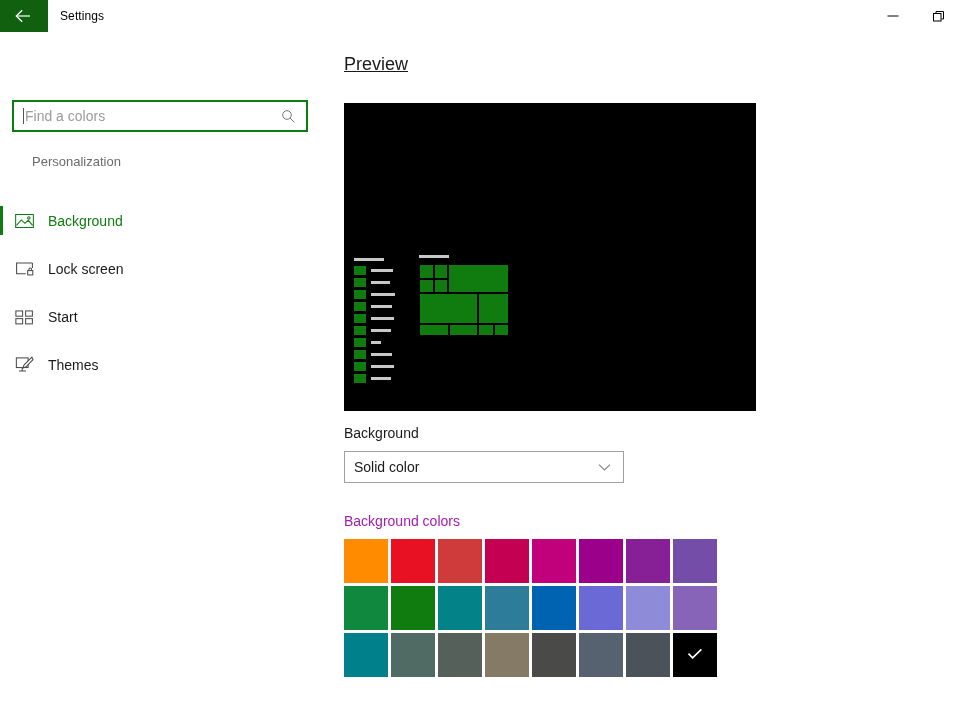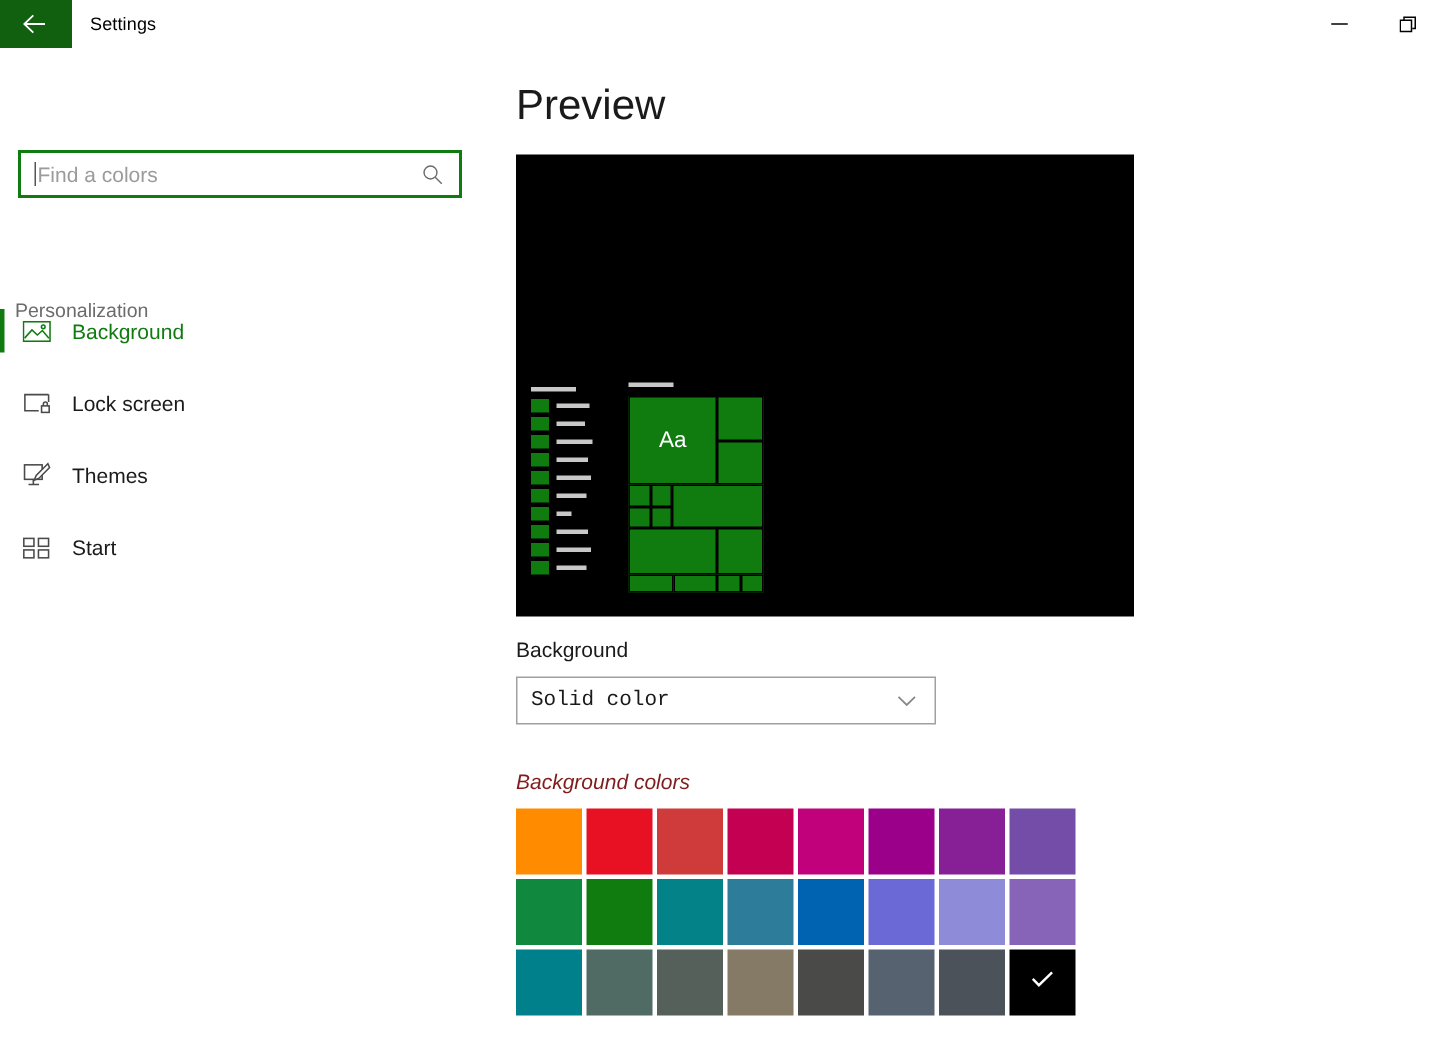--- a/index.html
+++ b/index.html
@@ -79,22 +79,22 @@
   }
   .search-placeholder {
     flex: 1;
     font-size: 14px; color: #9b9b9b;
     margin-left: 1px;
     white-space: nowrap; overflow: hidden;
   }
   .search-icon { margin-right: 10px; display: flex; align-items: center; }
 
   .section-label {
-    position: absolute; left: 10px; top: 122px;
-    font-size: 13px; color: #6b6b6b; margin-top: 45px;
+    position: absolute; left: 32px; top: 122px;
+    font-size: 13px; color: #6b6b6b;
   }
 
   .nav-list { position: absolute; left: 0; top: 165px; width: 330px; }
   .nav-item {
     position: relative;
     height: 48px;
     display: flex; align-items: center;
     cursor: pointer;
   }
   .nav-accent {
@@ -107,21 +107,21 @@
   .nav-label { font-size: 14px; color: #1a1a1a; }
   .nav-item.selected .nav-label { color: #107c10; }
 
   
   .main {
     position: absolute; left: 330px; top: 32px;
     width: 632px; height: 675px; background: #ffffff;
   }
   .page-title {
     position: absolute; left: 14px; top: 22px;
-    font-size: 28px; color: #1a1a1a; font-weight: 300;
+    font-size: 18px; color: #1a1a1a; font-weight: 300; text-decoration: underline;
   }
 
   
   .preview {
     position: absolute; left: 14px; top: 71px;
     width: 412px; height: 308px;
     background: #000000;
     overflow: hidden;
   }
   
@@ -162,29 +162,29 @@
 
   
   .bg-label {
     position: absolute; left: 14px; top: 393px;
     font-size: 14px; color: #1a1a1a;
   }
   .combo {
     position: absolute; left: 14px; top: 419px;
     width: 280px; height: 32px;
     border: 1px solid #a0a0a0; background: #ffffff;
-    display: flex; align-items: center; cursor: pointer; font-family: Liberation Mono, monospace;
+    display: flex; align-items: center; cursor: pointer;
   }
   .combo-value { flex: 1; font-size: 14px; color: #1a1a1a; margin-left: 9px; }
   .combo-chevron { margin-right: 12px; display: flex; align-items: center; }
 
   
   .colors-label {
     position: absolute; left: 14px; top: 481px;
-    font-size: 14px; color: #7f1d1d; font-style: italic;
+    font-size: 14px; color: #a21caf;
   }
   .swatch-grid {
     position: absolute; left: 14px; top: 507px;
     display: grid;
     grid-template-columns: repeat(8, 44px);
     grid-auto-rows: 44px;
     gap: 3px;
   }
   .swatch {
     width: 44px; height: 44px;
@@ -271,42 +271,42 @@
             <path d="M18.4 2.2 L18.4 7.4" fill="none" stroke="#4a4a4a" stroke-width="1.1"></path>
             <rect x="13.4" y="10.2" width="5.4" height="4.6" fill="none" stroke="#4a4a4a" stroke-width="1.1"></rect>
             <path d="M14.7 10.2 V8.8 A1.4 1.4 0 0 1 17.5 8.8 V10.2" fill="none" stroke="#4a4a4a" stroke-width="1.1"></path>
           </svg>
         </div>
         <div class="nav-label">Lock screen</div>
       </div>
 
       <div class="nav-item">
         <div class="nav-icon">
+          <svg width="19" height="15" viewBox="0 0 20 16">
+            <rect x="0.8" y="1.0" width="7.2" height="5.6" fill="none" stroke="#4a4a4a" stroke-width="1.1"></rect>
+            <rect x="11.2" y="1.0" width="7.2" height="5.6" fill="none" stroke="#4a4a4a" stroke-width="1.1"></rect>
+            <rect x="0.8" y="9.2" width="7.2" height="5.6" fill="none" stroke="#4a4a4a" stroke-width="1.1"></rect>
+            <rect x="11.2" y="9.2" width="7.2" height="5.6" fill="none" stroke="#4a4a4a" stroke-width="1.1"></rect>
+          </svg>
+        </div>
+        <div class="nav-label">Start</div>
+      </div>
+
+      <div class="nav-item">
+        <div class="nav-icon">
           <svg width="19" height="18" viewBox="0 0 20 19">
             <rect x="1.4" y="2.0" width="12.4" height="10.2" fill="none" stroke="#4a4a4a" stroke-width="1.1"></rect>
             <path d="M17.8 1.2 L9.6 9.4 L8.2 12.8 L11.6 11.4 L19.0 3.9 Z" fill="#ffffff" stroke="#4a4a4a" stroke-width="1.1"></path>
             <line x1="4.2" y1="15.8" x2="11.6" y2="15.8" stroke="#4a4a4a" stroke-width="1.1"></line>
             <line x1="7.6" y1="12.6" x2="7.6" y2="15.8" stroke="#4a4a4a" stroke-width="1.1"></line>
           </svg>
         </div>
         <div class="nav-label">Themes</div>
       </div>
 
-      <div class="nav-item">
-        <div class="nav-icon">
-          <svg width="19" height="15" viewBox="0 0 20 16">
-            <rect x="0.8" y="1.0" width="7.2" height="5.6" fill="none" stroke="#4a4a4a" stroke-width="1.1"></rect>
-            <rect x="11.2" y="1.0" width="7.2" height="5.6" fill="none" stroke="#4a4a4a" stroke-width="1.1"></rect>
-            <rect x="0.8" y="9.2" width="7.2" height="5.6" fill="none" stroke="#4a4a4a" stroke-width="1.1"></rect>
-            <rect x="11.2" y="9.2" width="7.2" height="5.6" fill="none" stroke="#4a4a4a" stroke-width="1.1"></rect>
-          </svg>
-        </div>
-        <div class="nav-label">Start</div>
-      </div>
-
 
     </div>
   </div>
 
   <div class="main">
 
     <div class="page-title">Preview</div>
 
     <div class="preview">
 
@@ -349,27 +349,20 @@
             <div class="app-line" style="width:23px"></div>
           </div>
         <div class="app-row">
             <div class="app-sq"></div>
             <div class="app-line" style="width:20px"></div>
           </div>
       </div>
 
       <div class="tiles">
         <div class="tiles-top"></div>
-        <div class="tile-grid-r1">
-          <div class="tile tile-big">Aa</div>
-          <div class="tile-col">
-            <div class="tile"></div>
-            <div class="tile"></div>
-          </div>
-        </div>
         <div class="tile-grid-r2">
           <div class="tile-mini-wrap">
             <div class="tile-mini-row">
               <div class="tile tile-mini"></div>
               <div class="tile tile-mini"></div>
             </div>
             <div class="tile-mini-row">
               <div class="tile tile-mini"></div>
               <div class="tile tile-mini"></div>
             </div>

